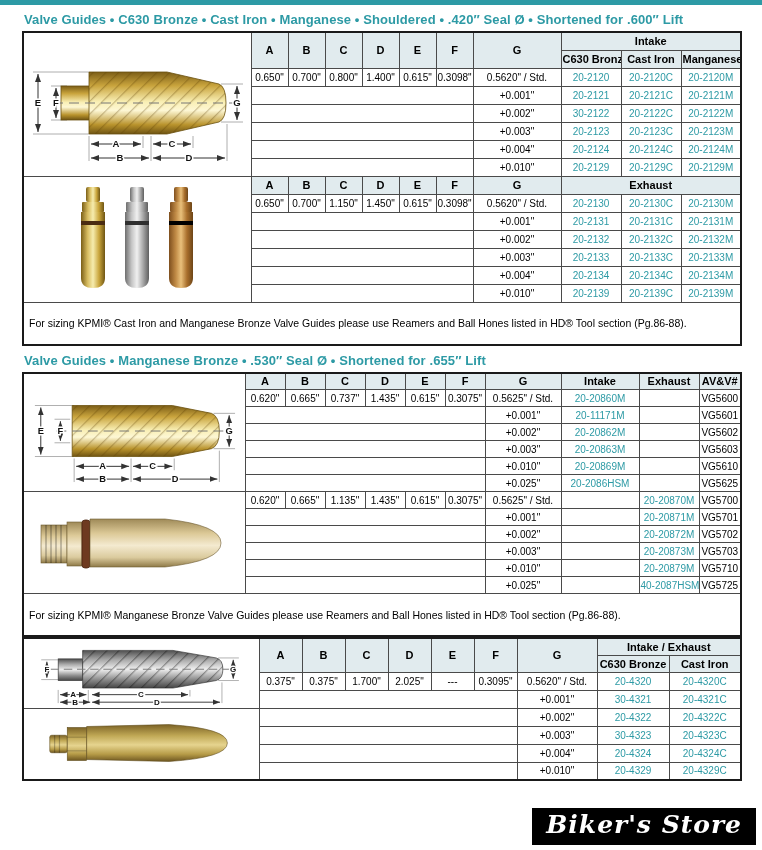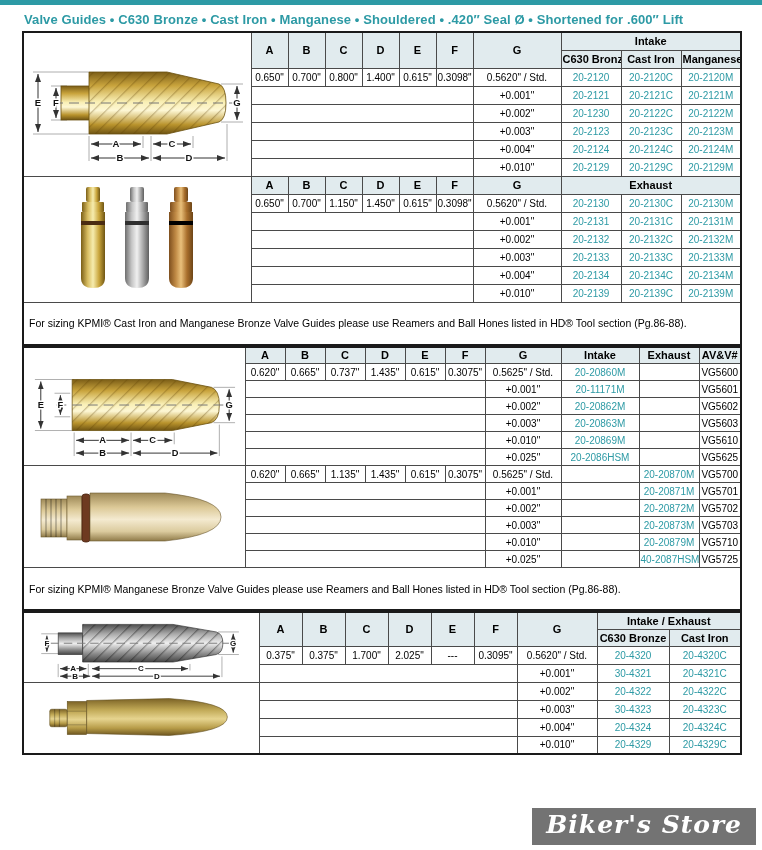--- a/index.html
+++ b/index.html
@@ -15,21 +15,21 @@
           text-align:center; padding:0 1px; white-space:nowrap; }
   .t td { font-size:10px; color:#000; text-align:center; padding:0 1px; white-space:nowrap; }
   .t1 tr { height:18px; } .t2 tr { height:17px; } .t3 tr.h { height:17px; } .t3 tr.d { height:18px; }
   td.pn { color:#2D9AA5; font-weight:normal; font-size:10px; }
   td.nt { text-align:left; font-size:10.5px; padding:10px 5px; white-space:normal; height:21px; }
   td.im { background:#fff; padding:1px; vertical-align:middle; text-align:center; }
   .im svg { display:block; margin:0 auto; }
   svg text { font-family:"Liberation Sans", sans-serif; }
   .dimlbl text { paint-order:stroke; stroke:#ffffff; stroke-width:3px;
                  fill:#111; font-weight:bold; text-anchor:middle; }
-  .logo { position:absolute; right:6px; bottom:5px; background:#737373; color:#fff;
+  .logo { position:absolute; right:6px; bottom:5px; background:#000000; color:#fff;
           font-family:"DejaVu Serif", serif; font-style:italic; font-weight:bold;
           font-size:25px; padding:2px 14px 6px 14px; letter-spacing:1px; }
 </style>
 </head>
 <body>
 
 <div class="page">
   <div class="topbar"></div>
 
   <div class="sec-title">Valve Guides • C630 Bronze • Cast Iron • Manganese • Shouldered • .420″ Seal Ø • Shortened for .600″ Lift</div>
@@ -136,21 +136,21 @@
     <tr>
       <td colspan="6"></td>
       <td>+0.001"</td>
       <td class="pn">20-2121</td>
       <td class="pn">20-2121C</td>
       <td class="pn">20-2121M</td>
     </tr>
     <tr>
       <td colspan="6"></td>
       <td>+0.002"</td>
-      <td class="pn">20-1230</td>
+      <td class="pn">30-2122</td>
       <td class="pn">20-2122C</td>
       <td class="pn">20-2122M</td>
     </tr>
     <tr>
       <td colspan="6"></td>
       <td>+0.003"</td>
       <td class="pn">20-2123</td>
       <td class="pn">20-2123C</td>
       <td class="pn">20-2123M</td>
     </tr>
@@ -269,20 +269,21 @@
       <td class="pn">20-2139</td>
       <td class="pn">20-2139C</td>
       <td class="pn">20-2139M</td>
     </tr>
     <tr>
       <td class="nt" colspan="11">For sizing KPMI® Cast Iron and Manganese Bronze Valve Guides please use Reamers and Ball Hones listed in HD® Tool section (Pg.86-88).</td>
     </tr>
   </tbody>
     </table>
 
+  <div class="sec-title">Valve Guides • Manganese Bronze • .530″ Seal Ø • Shortened for .655″ Lift</div>
 
   <table class="t t2">
     <colgroup>
       <col style="width:222px">
         <col style="width:40px">
         <col style="width:40px">
         <col style="width:40px">
       <col style="width:40px">
         <col style="width:40px">
         <col style="width:40px">

